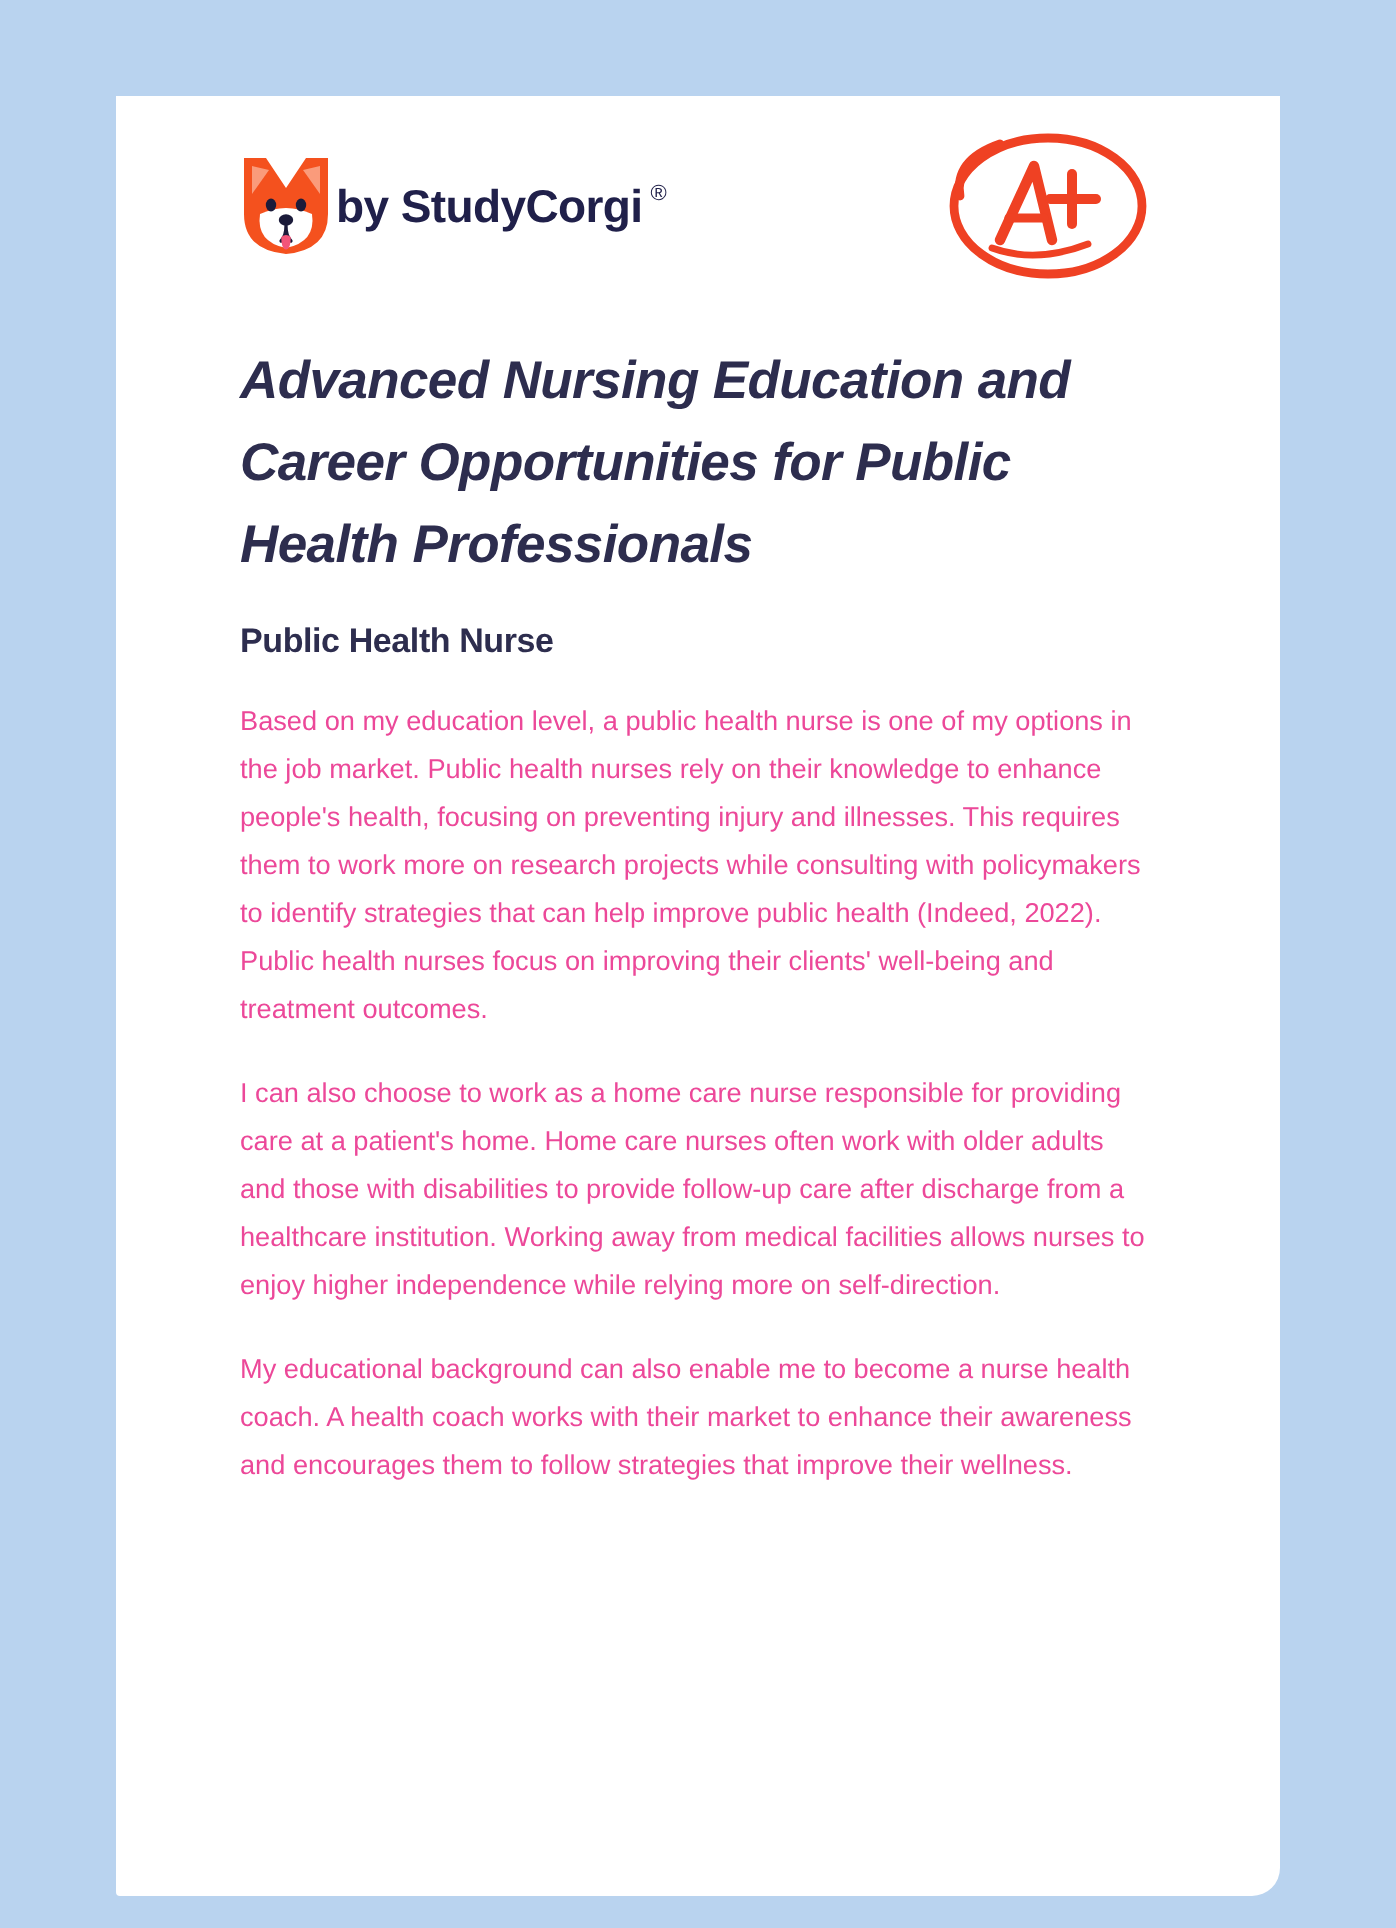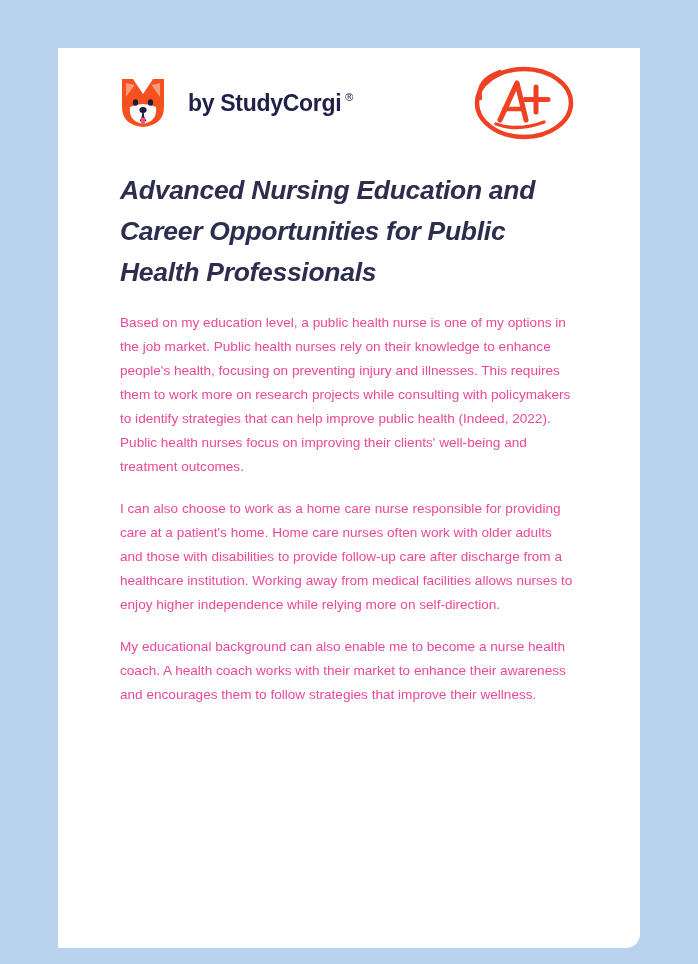--- a/index.html
+++ b/index.html
@@ -33,21 +33,21 @@
     display: flex;
     align-items: center;
     justify-content: space-between;
     height: 100px;
     padding-top: 10px;
     box-sizing: border-box;
   }
   .brand {
     display: flex;
     align-items: center;
-    gap: 22px;
+    gap: 2px;
   }
   .corgi-logo {
     width: 46px;
     height: 52px;
     display: block;
     flex: none;
   }
   .brand-text {
     font-size: 23px;
     font-weight: bold;
@@ -163,19 +163,20 @@
       <path d="M26 62 Q48 70 74 60" fill="none" stroke="#ef4123" stroke-width="3.4" stroke-linecap="round"></path>
       <text x="-999" y="-999">A+</text>
     </svg>
 
   </div>
 
   <h1 class="doc-title">Advanced Nursing Education and Career Opportunities for Public Health Professionals</h1>
 
 
 
+  <h3 class="sec-h3">Public Health Nurse</h3>
   <p class="para">Based on my education level, a public health nurse is one of my options in the job market. Public health nurses rely on their knowledge to enhance people's health, focusing on preventing injury and illnesses. This requires them to work more on research projects while consulting with policymakers to identify strategies that can help improve public health (Indeed, 2022). Public health nurses focus on improving their clients' well-being and treatment outcomes.</p>
 
   <p class="para">I can also choose to work as a home care nurse responsible for providing care at a patient's home. Home care nurses often work with older adults and those with disabilities to provide follow-up care after discharge from a healthcare institution. Working away from medical facilities allows nurses to enjoy higher independence while relying more on self-direction.</p>
 
   <p class="para">My educational background can also enable me to become a nurse health coach. A health coach works with their market to enhance their awareness and encourages them to follow strategies that improve their wellness.</p>
 
 </div>
 
 </body></html>

